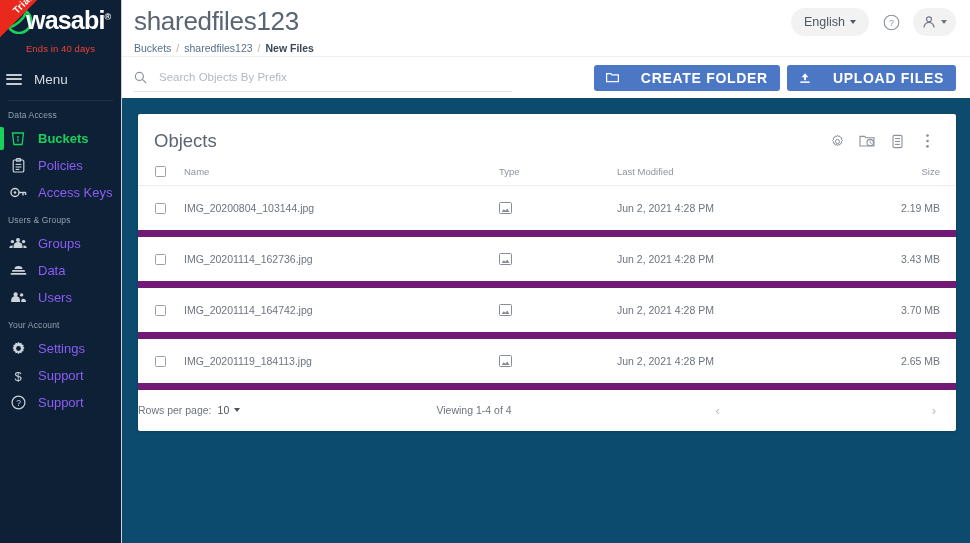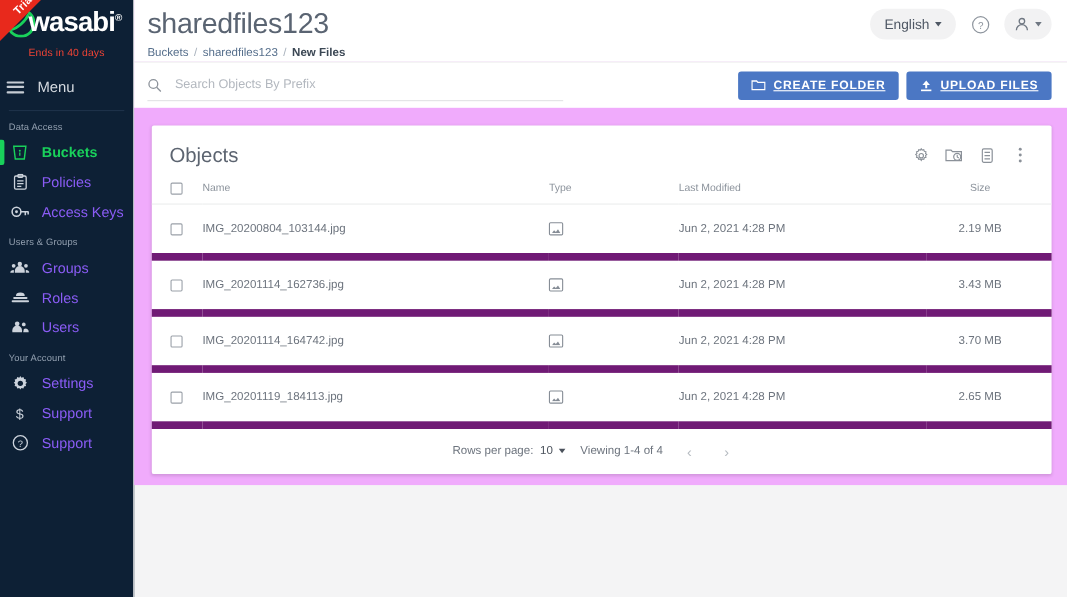--- a/index.html
+++ b/index.html
@@ -78,21 +78,21 @@
   }
   .side-item .lbl { color: #8b5cf6; font-size: 13px; }
   .side-item.active::before {
     content: ""; position: absolute; left: 0; top: 2px;
     width: 3.5px; height: 23px; background: #19d15b; border-radius: 0 2px 2px 0;
   }
   .side-item.active .ic { color: #19d15b; }
   .side-item.active .lbl { color: #19d15b; font-weight: bold; }
 
   
-  .main { flex: 1; height: 441px; position: relative; background: #f0abfc; }
+  .main { flex: 1; height: 543px; position: relative; background: #0c4a6e; }
   .topbar {
     height: 56px; background: #ffffff; position: relative;
     display: flex; align-items: flex-start;
   }
   .title-block { padding: 6px 0 0 12px; }
   .page-title {
     font-size: 26px; color: #5a6472; font-weight: normal; letter-spacing: -0.3px;
   }
   .breadcrumb {
     margin-top: 5px; font-size: 10.5px; color: #5f7084;
@@ -136,23 +136,23 @@
   .search-wrap .sicon { color: #8d939b; margin-right: 12px; display:flex; }
   .search-input {
     border: none; outline: none; background: transparent;
     font-size: 11.5px; color: #4a5260; width: 330px;
     font-family: "Liberation Sans", sans-serif;
   }
   .search-input::placeholder { color: #b3b8bf; }
   .btn-group { position: absolute; right: 14px; display: flex; gap: 7px; }
   .btn {
     background: #4b77c4; color: #ffffff; border: none; border-radius: 3px;
-    height: 26px; padding: 0 12px; font-size: 11px; font-weight: bold;
-    letter-spacing: 0.7px; display: flex; align-items: center; gap: 7px;
-    cursor: pointer; font-family: "Liberation Sans", sans-serif; text-decoration: underline;
+    height: 26px; padding: 0 12px; font-size: 14px; font-weight: bold;
+    letter-spacing: 0.7px; display: flex; align-items: center; gap: 22px;
+    cursor: pointer; font-family: "Liberation Sans", sans-serif;
   }
 
   
   .card {
     position: absolute; left: 16px; top: 114px;
     width: 818px; background: #ffffff;
     border-radius: 2px; box-shadow: 0 1px 3px rgba(0,0,0,0.13);
   }
   .card-head {
     display: flex; align-items: center; justify-content: space-between;
@@ -173,36 +173,36 @@
     border-bottom: 1px solid #eceded;
   }
   tbody td {
     font-size: 10.5px; color: #6d747e; padding: 16px 0;
     border-bottom: 7px solid #701a75;
   }
   .col-check { width: 46px; padding-left: 17px !important; }
   .col-name { width: 315px; }
   .col-type { width: 118px; }
   .col-mod  { width: 225px; }
-  .col-size { text-align: center; padding-right: 16px; }
+  .col-size { text-align: right; padding-right: 16px; }
   thead .col-check { padding-left: 17px; }
   .chk {
     width: 11px; height: 11px; border: 1.3px solid #9aa0a8;
     border-radius: 1.5px; display: block; cursor: pointer; background: #fff;
   }
   .type-icon {
     width: 13px; height: 12px; border: 1.2px solid #868d96; border-radius: 1.5px;
     display: flex; align-items: flex-end; justify-content: center; padding-bottom: 1px;
   }
   .type-icon i {
     display:block; width: 8px; height: 4px; background: #868d96;
     clip-path: polygon(0 100%, 28% 34%, 48% 70%, 72% 12%, 100% 100%);
   }
   .card-foot {
-    display: flex; align-items: center; justify-content: center;
+    display: flex; align-items: center; justify-content: space-between;
     padding: 10px 12px 11px 0; gap: 14px;
     font-size: 10.5px; color: #6d747e;
   }
   .rpp { display: flex; align-items: center; gap: 6px; }
   .rpp-select {
     display: flex; align-items: center; gap: 5px; cursor: pointer; color: #4b525c;
   }
   .pg-arrow {
     width: 20px; height: 20px; display:flex; align-items:center;
     justify-content:center; color: #b6bbc1; cursor: pointer; font-size: 13px;
@@ -297,21 +297,21 @@
     </div>
 
     <div class="side-item">
       <span class="ic">
         <svg width="17" height="13" viewBox="0 0 17 13">
           <path d="M8.5 2 a4 3 0 0 0 -4 3 h8 a4 3 0 0 0 -4 -3 z" fill="currentColor"></path>
           <rect x="2" y="6" width="13" height="1.8" rx="0.9" fill="currentColor"></rect>
           <rect x="0.6" y="9" width="15.8" height="1.8" rx="0.9" fill="currentColor"></rect>
         </svg>
       </span>
-      <span class="lbl">Roles</span>
+      <span class="lbl">Data</span>
     </div>
 
     <div class="side-item">
       <span class="ic">
         <svg width="17" height="13" viewBox="0 0 17 13">
           <circle cx="5.6" cy="3.4" r="2.1" fill="currentColor"></circle>
           <circle cx="11.6" cy="3.9" r="1.7" fill="currentColor"></circle>
           <path d="M1.2 11 h8.8 v-1.7 a4.4 4.4 0 0 0 -8.8 0 z" fill="currentColor"></path>
           <path d="M11.1 11 h4.9 v-1.4 a3.4 3.4 0 0 0 -4.3 -1.6 z" fill="currentColor"></path>
         </svg>

